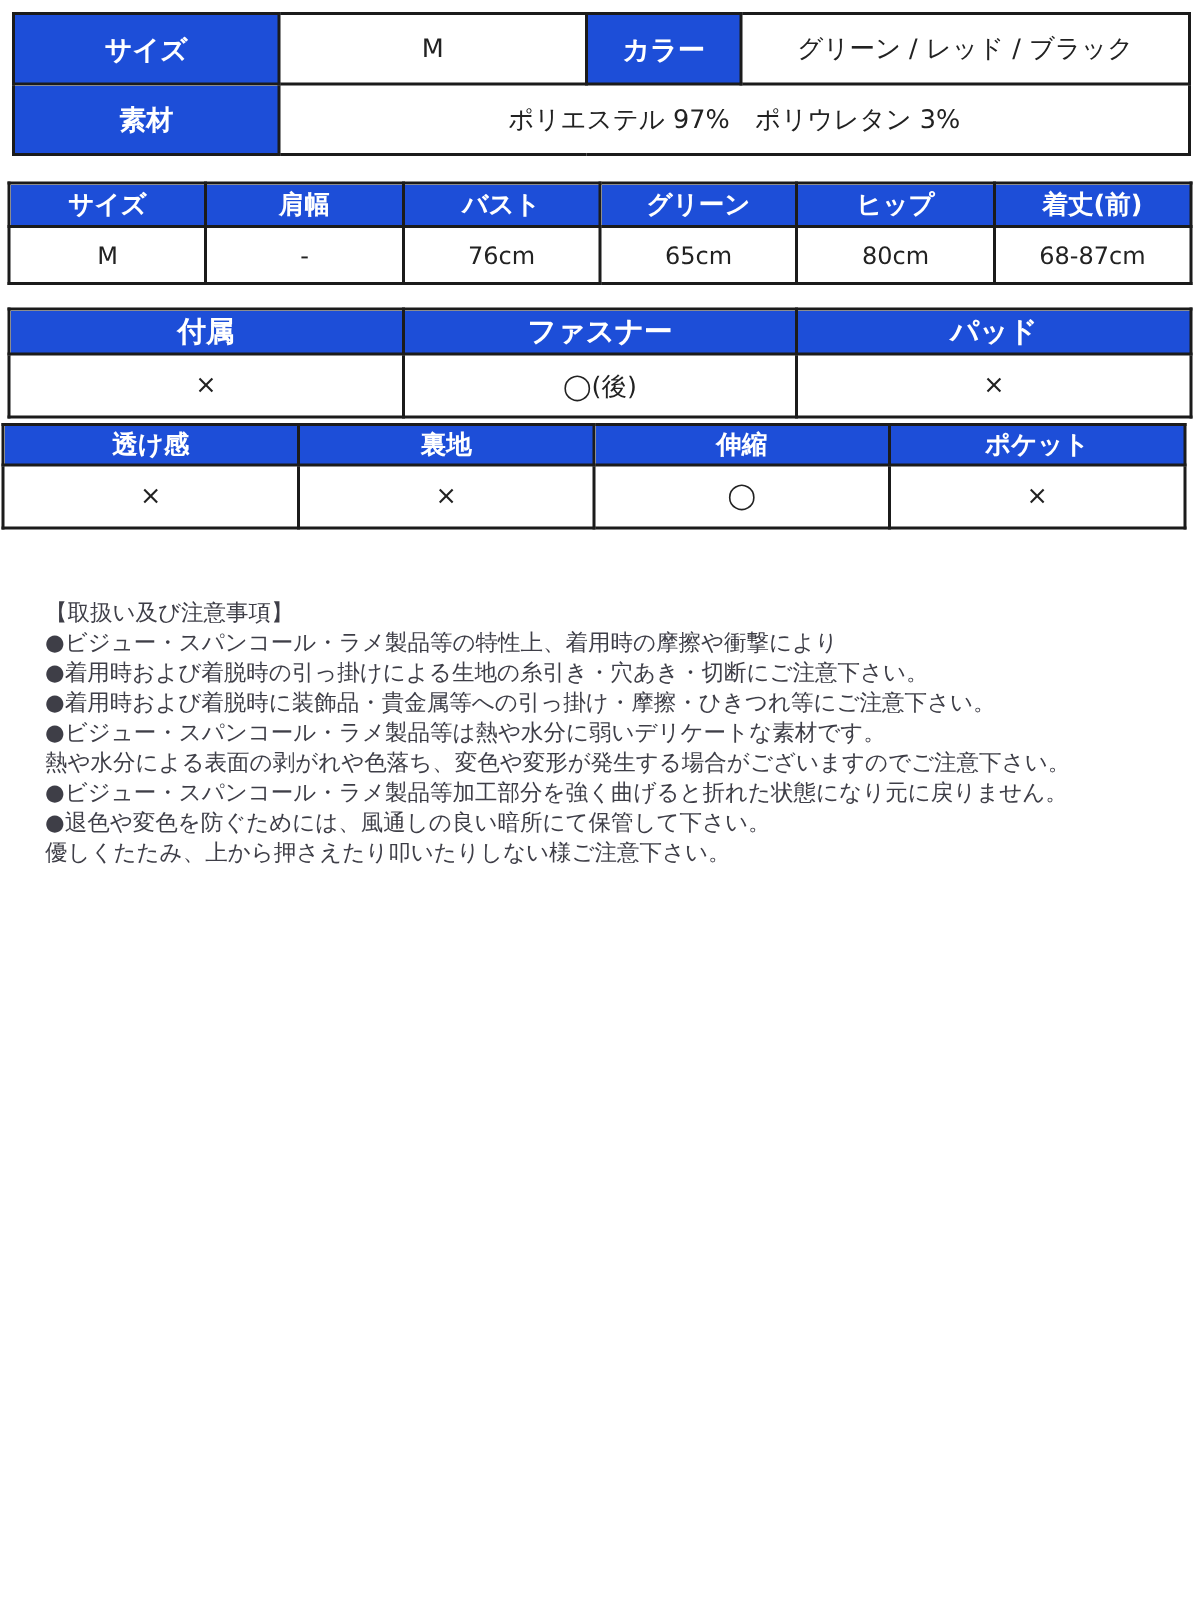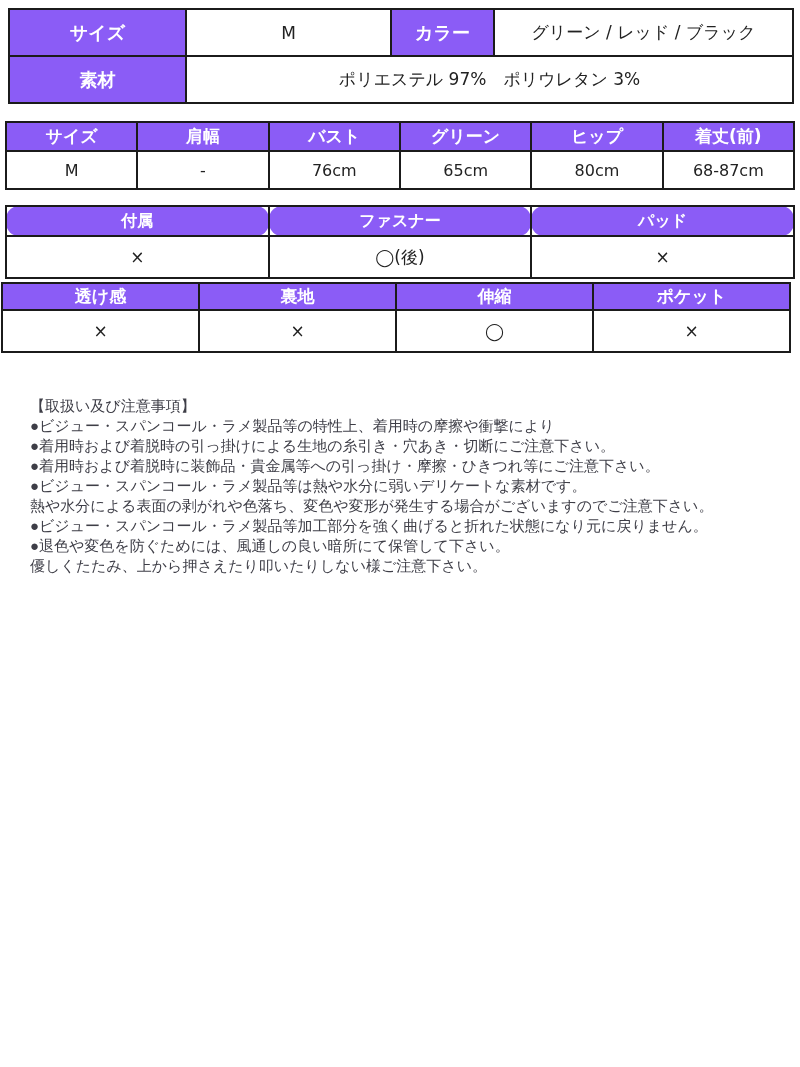--- a/index.html
+++ b/index.html
@@ -18,21 +18,21 @@
     table-layout: fixed;
   }
   th, td {
     border: 2px solid #1b1b1b;
     text-align: center;
     vertical-align: middle;
     overflow: hidden;
     padding: 0;
   }
   th {
-    background: #8b5cf6;
+    background: #1d4ed8;
     color: #ffffff;
     font-weight: bold;
   }
   td {
     background: #ffffff;
     color: #222222;
     font-weight: normal;
   }
 
   
@@ -41,38 +41,37 @@
   .t1 td { font-size: 17px; }
   .t1 tr { height: 47px; }
 
   
   .t2 { margin: 17px 0 0 5px; width: 790px; }
   .t2 th { font-size: 17px; height: 27px; }
   .t2 td { font-size: 16px; height: 36px; }
 
   
   .t3 { margin: 15px 0 0 5px; width: 790px; }
-  .t3 th { font-size: 16px; height: 28px; border-radius: 13px; }
+  .t3 th { font-size: 19px; height: 28px; }
   .t3 td { font-size: 17px; height: 40px; }
 
   
   .t4 { margin: 3px 0 0 1px; width: 790px; }
   .t4 th { font-size: 17px; height: 25px; }
   .t4 td { font-size: 17px; height: 40px; }
 
   .mark { font-weight: normal; }
 
   
   .notes {
     margin: 45px 0 0 30px;
     color: #3e3e47;
     font-size: 15px;
     line-height: 20px;
     white-space: nowrap;
-    font-family: Liberation Mono, monospace;
   }
   .notes div { height: 20px; }
 </style>
 </head>
 <body>
 
 <div class="page">
 
   <table class="t1">
     <colgroup>

